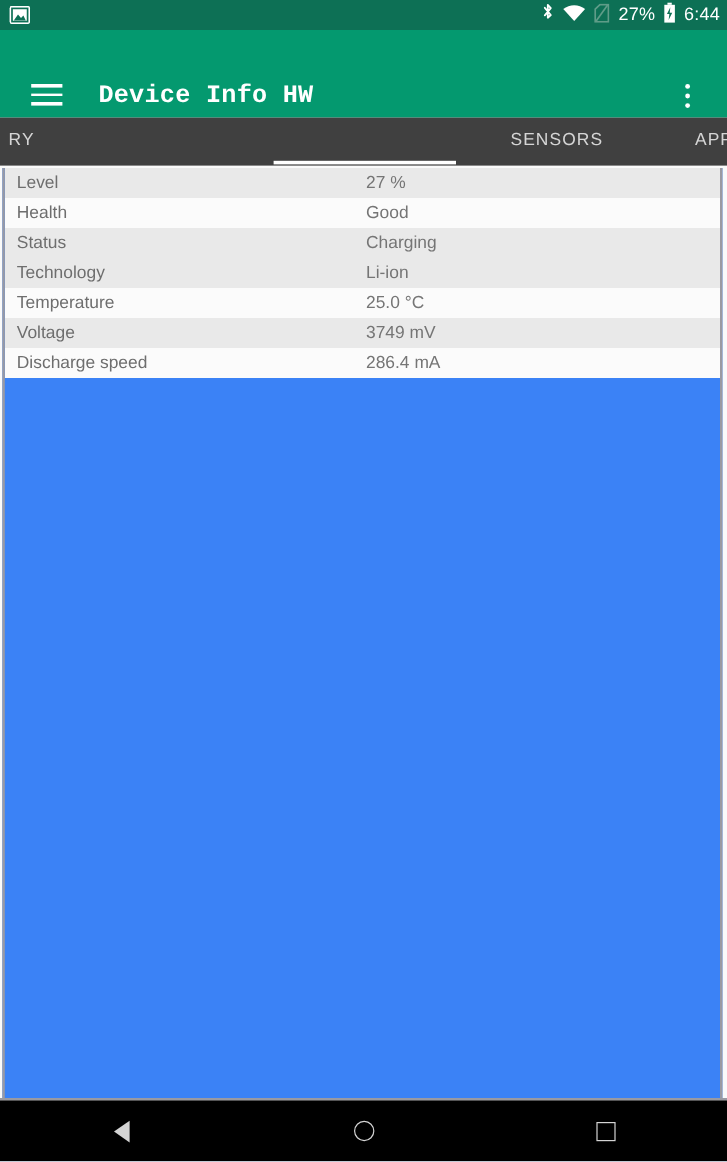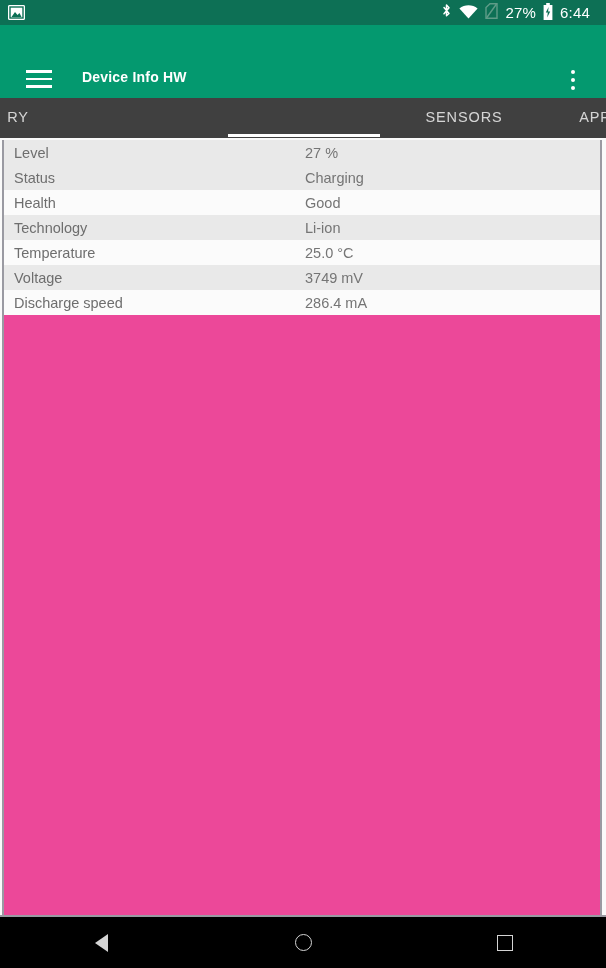--- a/index.html
+++ b/index.html
@@ -24,21 +24,21 @@
   
   .statusbar {
     position: absolute;
     left: 0; top: 0;
     width: 606px; height: 25px;
     background: #00695c;
     background: #0d7055;
     display: flex;
     align-items: center;
     box-sizing: border-box;
-    padding: 0 16px 0 8px;
+    padding: 0 6px 0 8px;
   }
   .sb-left { display: flex; align-items: center; gap: 6px; }
   .sb-right {
     margin-left: auto;
     display: flex;
     align-items: center;
     gap: 7px;
     color: #ffffff;
     font-size: 15px;
     letter-spacing: .2px;
@@ -75,24 +75,25 @@
     background: #ffffff;
     display: block;
   }
   .hamburger i:nth-child(1) { top: 1px; }
   .hamburger i:nth-child(2) { top: 8.5px; }
   .hamburger i:nth-child(3) { top: 16px; }
   .appbar-title {
     position: absolute;
     left: 82px; top: 44px;
     color: #ffffff;
-    font-size: 14px;
+    font-size: 21px;
     font-weight: bold;
     letter-spacing: .2px;
     white-space: nowrap;
+    font-family: Liberation Mono, monospace;
   }
   .overflow {
     position: absolute;
     right: 22px; top: 45px;
     width: 22px; height: 22px;
     cursor: pointer;
   }
   .overflow i {
     position: absolute;
     left: 9px;
@@ -136,21 +137,21 @@
     width: 152px; height: 3px;
     background: #ffffff;
   }
 
   
   .content {
     position: absolute;
     left: 2px; top: 140px;
     width: 600px;
     height: 775px;
-    background: #ec4899;
+    background: #3b82f6;
     box-sizing: border-box;
     border-left: 2px solid #9a9aa2;
     border-right: 2px solid #9a9aa2;
     overflow: hidden;
   }
   .rows { position: relative; width: 100%; }
   .row {
     position: relative;
     height: 25px;
     display: flex;
@@ -294,27 +295,27 @@
     </div>
   <div class="tab-indicator"></div>
 
   <div class="content">
     <div class="scroll-shadow"></div>
     <div class="rows" id="rows">
         <div class="row odd">
           <span class="row-label">Level</span>
           <span class="row-value">27 %</span>
         </div>
+        <div class="row even">
+          <span class="row-label">Health</span>
+          <span class="row-value">Good</span>
+        </div>
         <div class="row odd">
           <span class="row-label">Status</span>
           <span class="row-value">Charging</span>
-        </div>
-        <div class="row even">
-          <span class="row-label">Health</span>
-          <span class="row-value">Good</span>
         </div>
         <div class="row odd">
           <span class="row-label">Technology</span>
           <span class="row-value">Li-ion</span>
         </div>
         <div class="row even">
           <span class="row-label">Temperature</span>
           <span class="row-value">25.0 °C</span>
         </div>
         <div class="row odd">

